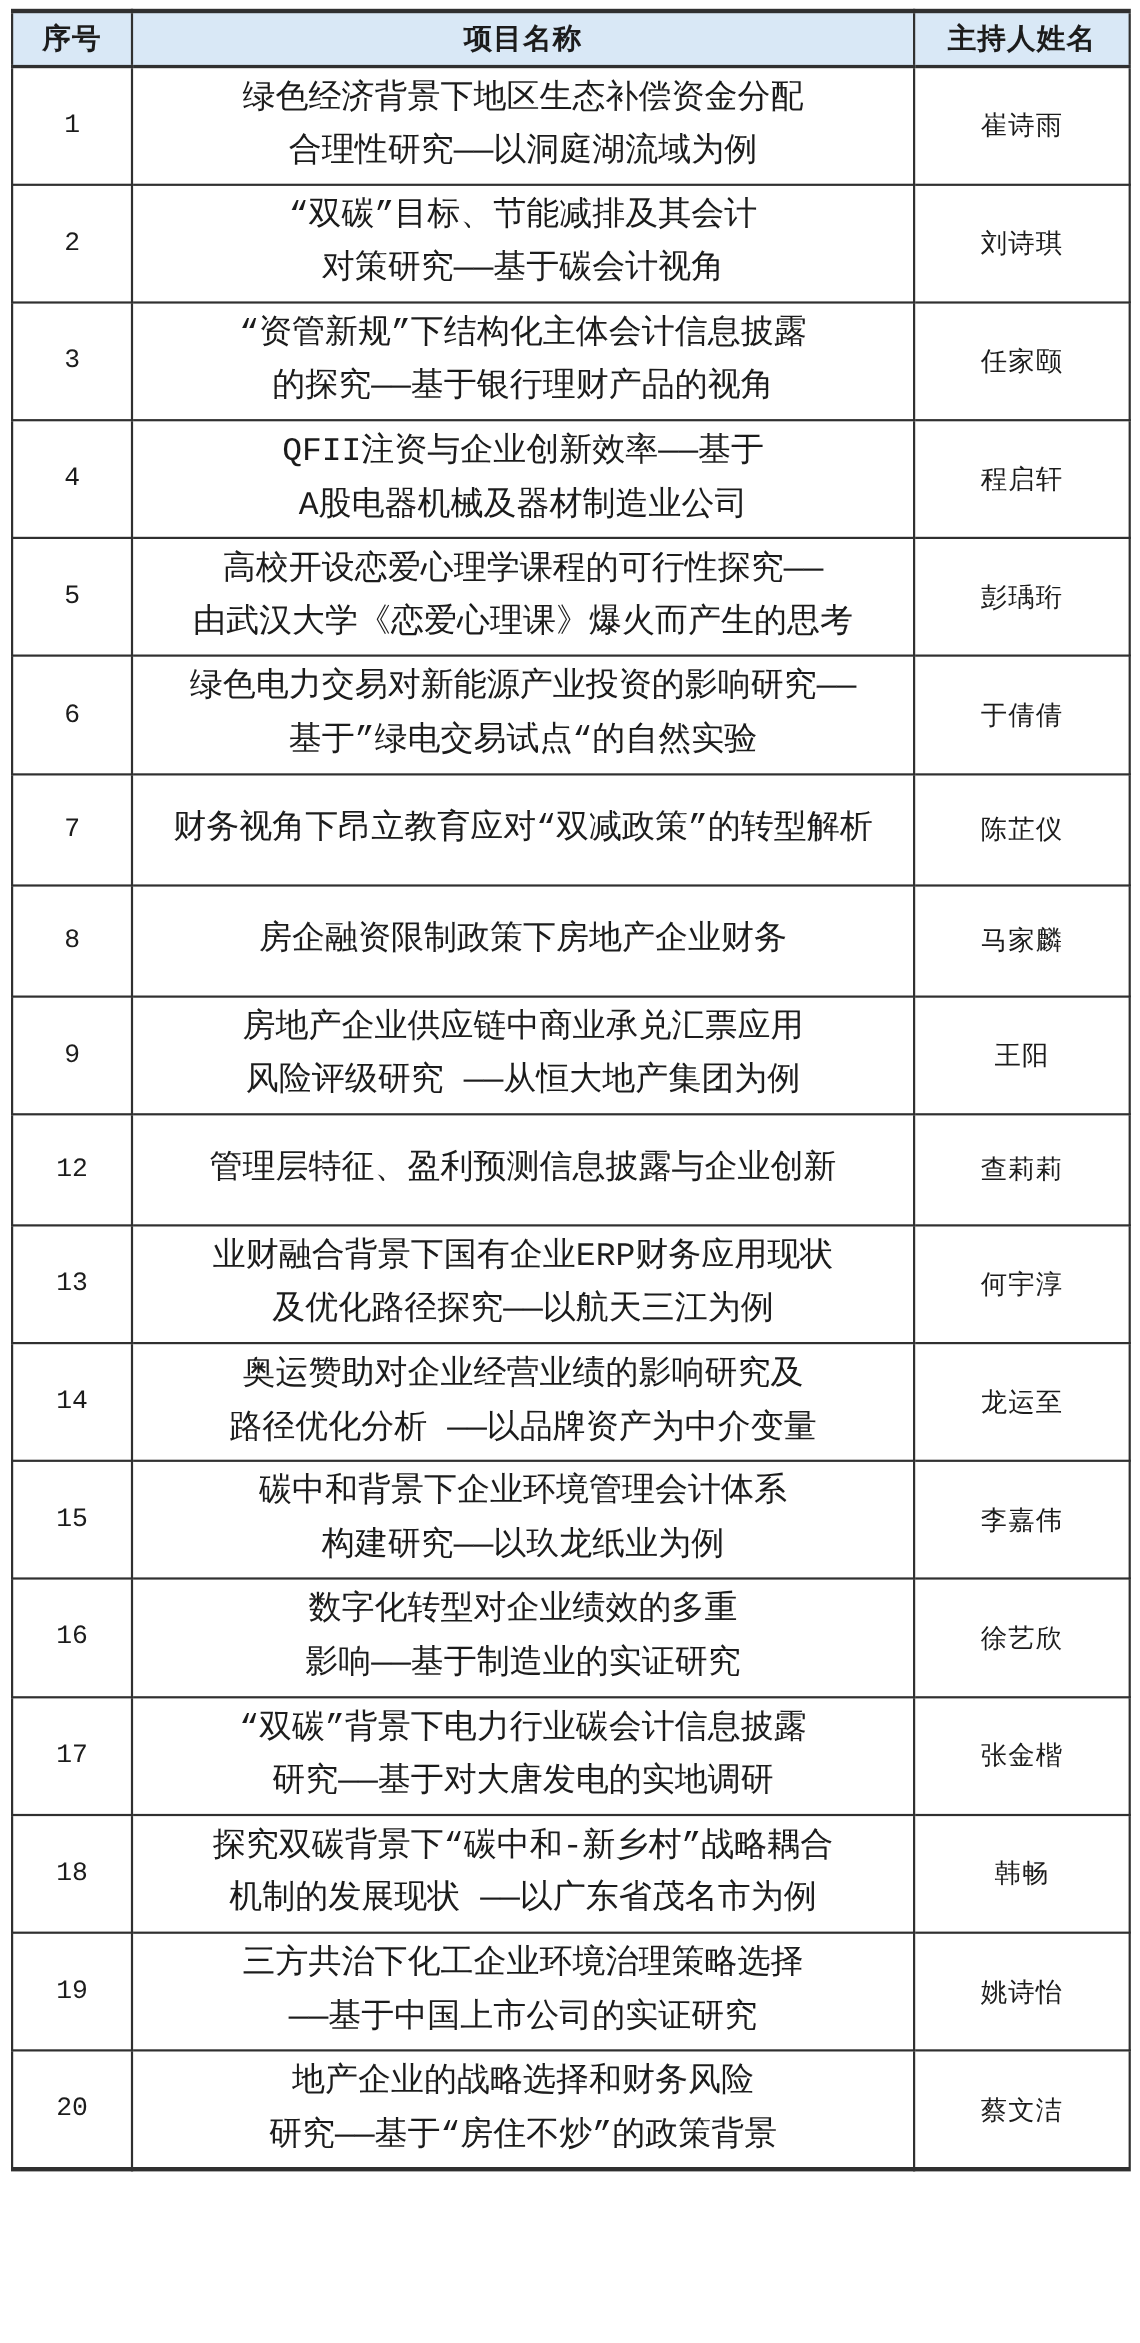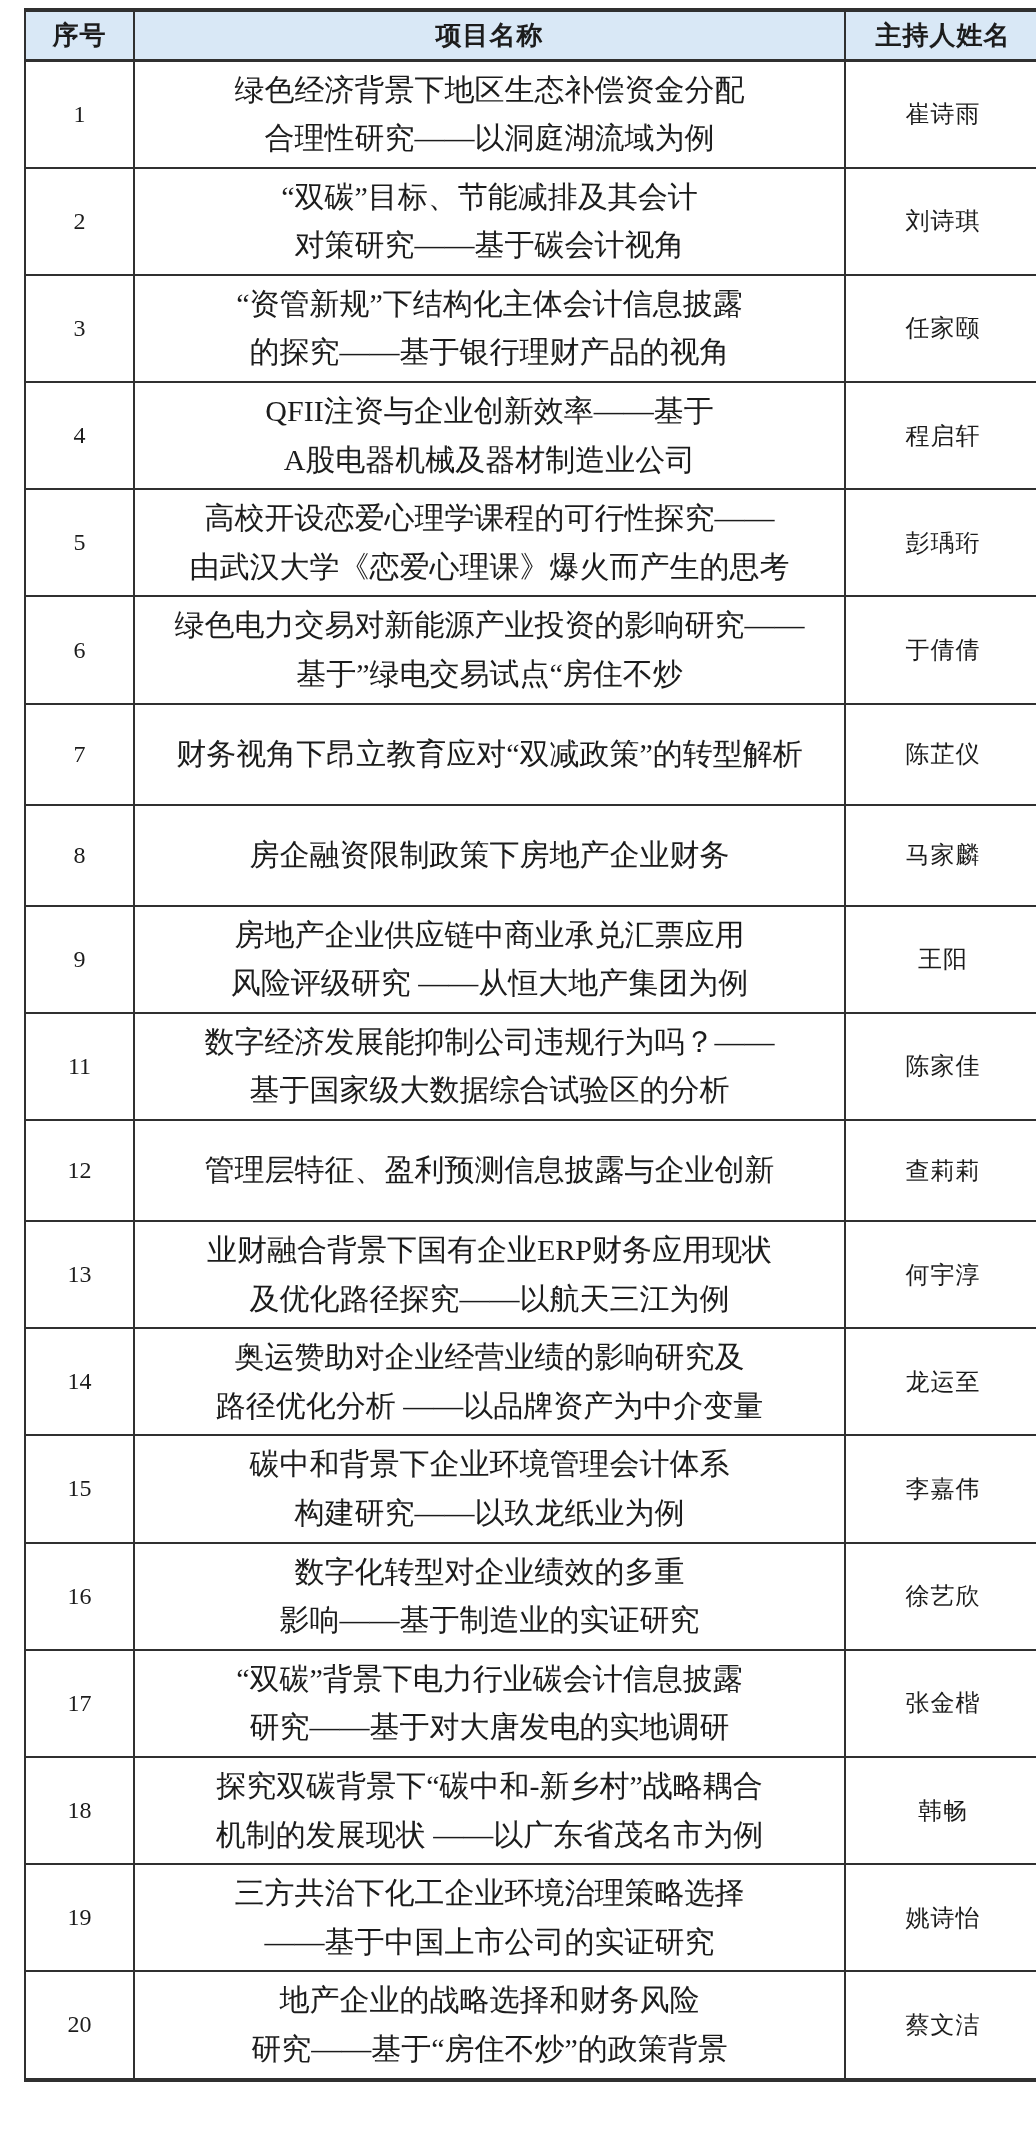--- a/index.html
+++ b/index.html
@@ -8,21 +8,22 @@
     --text-color:#1c1c1c;
   }
   *{box-sizing:border-box;}
   html,body{margin:0;padding:0;background:#ffffff;}
   body{
     width:1036px;
     font-family:"Liberation Serif","DejaVu Serif",serif;
     color:var(--text-color);
   }
   .table-wrap{
-    padding:8px 10px 7px 24px;
+    padding:8px 10px 7px 10px;
+    font-family:Liberation Mono, monospace;
   }
   table.project-table{
     width:1016px;
     border-collapse:collapse;
     table-layout:fixed;
     border-top:4px solid var(--border-color);
     border-bottom:4px solid var(--border-color);
     border-left:2px solid var(--border-color);
     border-right:2px solid var(--border-color);
   }
@@ -105,44 +106,38 @@
   </tr>
         <tr>
     <td class="cell-no">5</td>
     <td class="cell-title">高校开设恋爱心理学课程的可行性探究——
 由武汉大学《恋爱心理课》爆火而产生的思考</td>
     <td class="cell-host">彭瑀珩</td>
   </tr>
         <tr>
     <td class="cell-no">6</td>
     <td class="cell-title">绿色电力交易对新能源产业投资的影响研究——
-基于”绿电交易试点“房住不炒</td>
+基于”绿电交易试点“的自然实验</td>
     <td class="cell-host">于倩倩</td>
   </tr>
         <tr>
     <td class="cell-no">7</td>
     <td class="cell-title">财务视角下昂立教育应对“双减政策”的转型解析</td>
     <td class="cell-host">陈芷仪</td>
   </tr>
         <tr>
     <td class="cell-no">8</td>
     <td class="cell-title">房企融资限制政策下房地产企业财务</td>
     <td class="cell-host">马家麟</td>
   </tr>
         <tr>
     <td class="cell-no">9</td>
     <td class="cell-title">房地产企业供应链中商业承兑汇票应用
 风险评级研究 ——从恒大地产集团为例</td>
     <td class="cell-host">王阳</td>
-  </tr>
-        <tr>
-    <td class="cell-no">11</td>
-    <td class="cell-title">数字经济发展能抑制公司违规行为吗？——
-基于国家级大数据综合试验区的分析</td>
-    <td class="cell-host">陈家佳</td>
   </tr>
         <tr>
     <td class="cell-no">12</td>
     <td class="cell-title">管理层特征、盈利预测信息披露与企业创新</td>
     <td class="cell-host">查莉莉</td>
   </tr>
         <tr>
     <td class="cell-no">13</td>
     <td class="cell-title">业财融合背景下国有企业ERP财务应用现状
 及优化路径探究——以航天三江为例</td>

